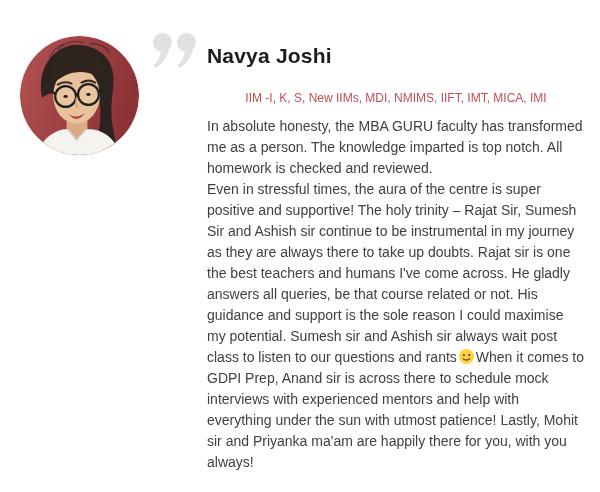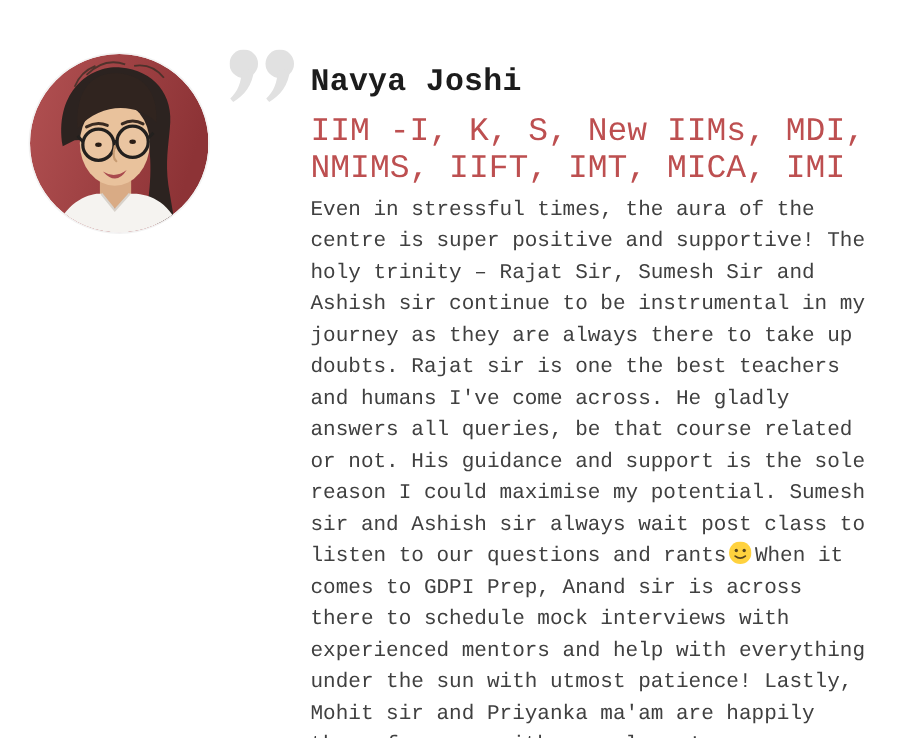--- a/index.html
+++ b/index.html
@@ -1,41 +1,42 @@
 <!DOCTYPE html>
 <html><head>
 <meta charset="utf-8">
 <style>
   html, body { margin:0; padding:0; }
   body {
     width:600px; height:492px; overflow:hidden; background:#ffffff;
     font-family:"Liberation Sans","DejaVu Sans",sans-serif;
     -webkit-font-smoothing:antialiased;
   }
-  .card { position:relative; width:600px; height:492px; background:#ffffff;font-family:Liberation Mono, monospace; }
+  .card { position:relative; width:600px; height:492px; background:#ffffff; }
 
   .avatar {
     position:absolute; left:20px; top:36px; width:119px; height:119px;
     border-radius:50%; overflow:hidden;
     box-shadow:0 0 0 1px rgba(0,0,0,0.05);
   }
   .avatar svg { display:block; width:119px; height:119px; }
 
   .quote-icon { position:absolute; left:153px; top:33px; width:44px; height:36px; }
   .quote-icon svg { display:block; }
 
   .content { position:absolute; left:207px; top:42px; width:378px; }
 
   .name {
     margin:0; font-size:21px; line-height:28px; font-weight:700;
     color:#1c1c1c; letter-spacing:0.2px;
   }
   .schools {
-    margin-top:6px; font-size:22px; line-height:24.5px;
+    margin-top:16px; font-size:12px; line-height:24.5px;
     color:#bd4f50;
+    text-align:center;
   }
   .body-text { margin-top:5px; font-size:14px; line-height:21px; color:#404040; }
   .body-text p { margin:0; }
 
   .emoji { display:inline-block; width:15px; height:15px; vertical-align:-2px; margin:0 2px; }
   .emoji svg { display:block; width:15px; height:15px; }
 </style>
 </head>
 <body>
 
@@ -96,20 +97,21 @@
           <path d="M16.5,13 C15.2,24 10,30.5 2.5,35 C1.7,34.2 1,33.4 0.5,32.6 C5.5,28 8,22 8,14 Z"></path>
         </g>
       </g>
     </svg>
   </div>
 
   <div class="content">
     <h2 class="name">Navya Joshi</h2>
     <div class="schools">IIM -I, K, S, New IIMs, MDI, NMIMS, IIFT, IMT, MICA, IMI</div>
     <div class="body-text">
+      <p>In absolute honesty, the MBA GURU faculty has transformed me as a person. The knowledge imparted is top notch. All homework is checked and reviewed.</p>
       <p><span>Even in stressful times, the aura of the centre is super positive and supportive! The holy trinity – Rajat Sir, Sumesh Sir and Ashish sir continue to be instrumental in my journey as they are always there to take up doubts. Rajat sir is one the best teachers and humans I've come across. He gladly answers all queries, be that course related or not. His guidance and support is the sole reason I could maximise my potential. Sumesh sir and Ashish sir always wait post class to listen to our questions and rants</span><span class="emoji"><svg viewBox="0 0 20 20" xmlns="http://www.w3.org/2000/svg">
               <circle cx="10" cy="10" r="10" fill="#ffd23e"></circle>
               <circle cx="6.5" cy="8" r="1.5" fill="#59451d"></circle>
               <circle cx="13.5" cy="8" r="1.5" fill="#59451d"></circle>
               <path d="M5.5,13 Q10,16.5 14.5,13" stroke="#59451d" stroke-width="1.6" fill="none" stroke-linecap="round"></path>
             </svg></span><span>When it comes to GDPI Prep, Anand sir is across there to schedule mock interviews with experienced mentors and help with everything under the sun with utmost patience! Lastly, Mohit sir and Priyanka ma'am are happily there for you, with you always!</span></p>
     </div>
   </div>
 
 </div>

